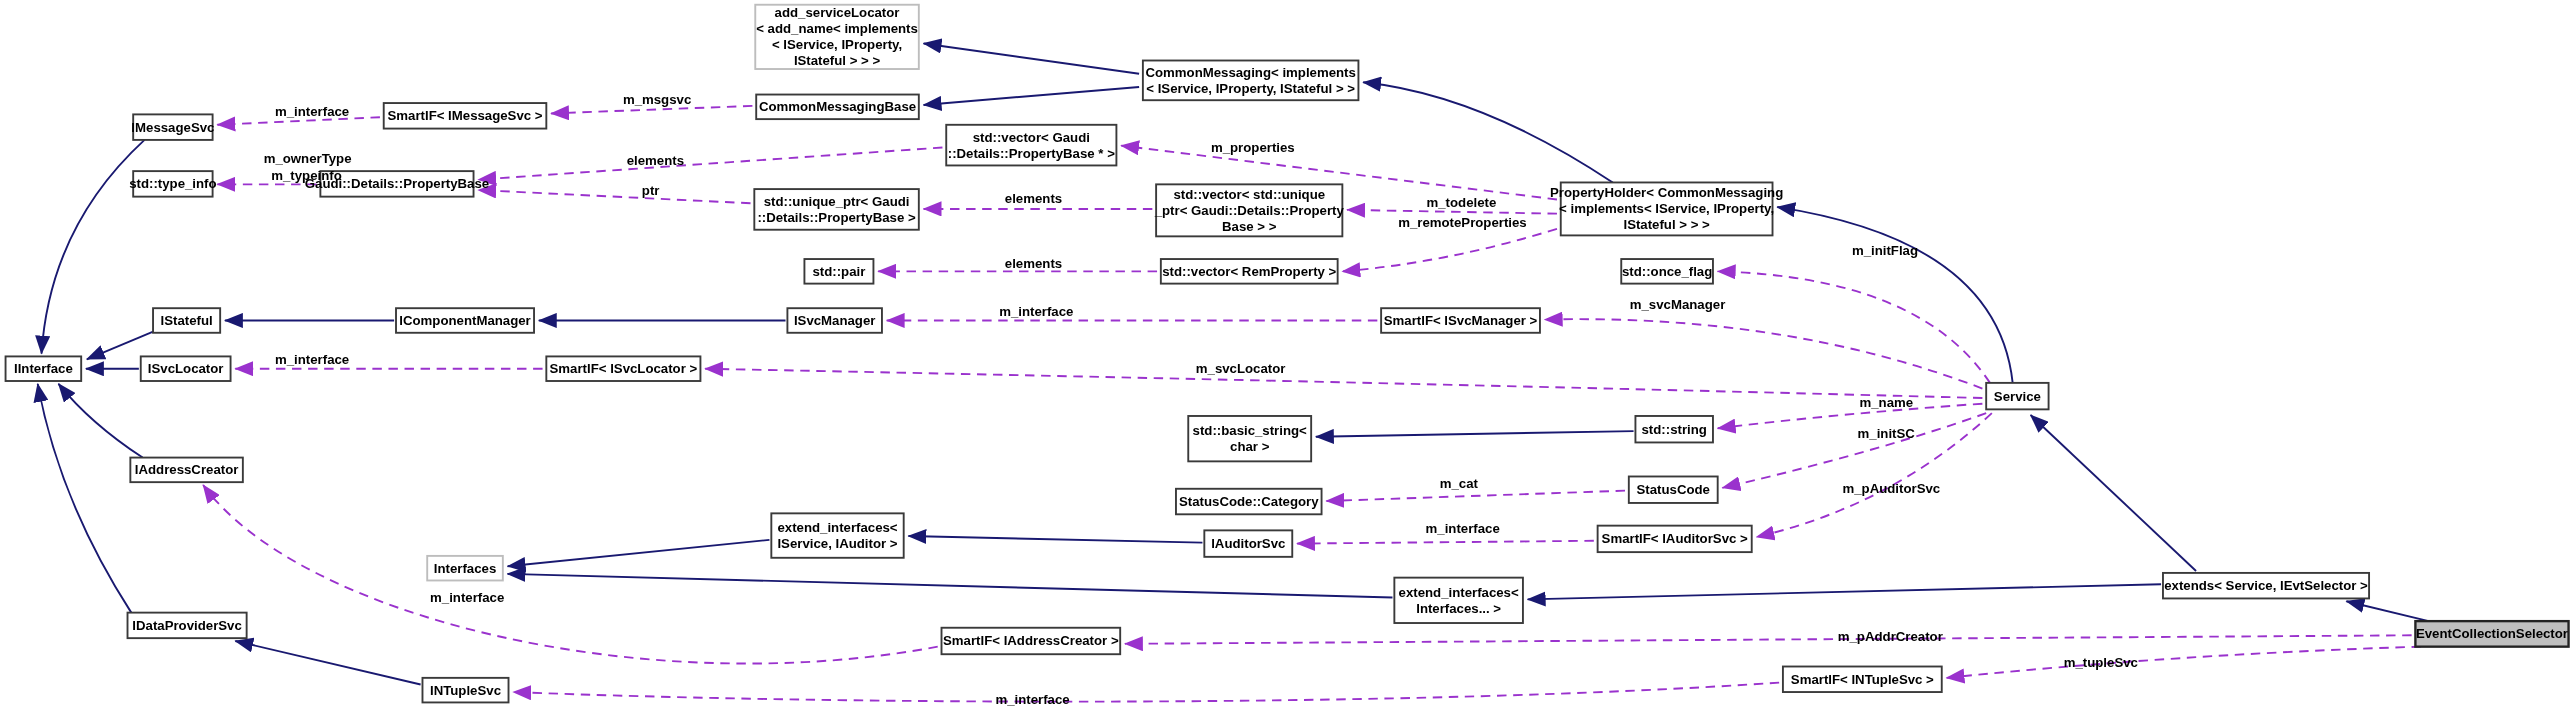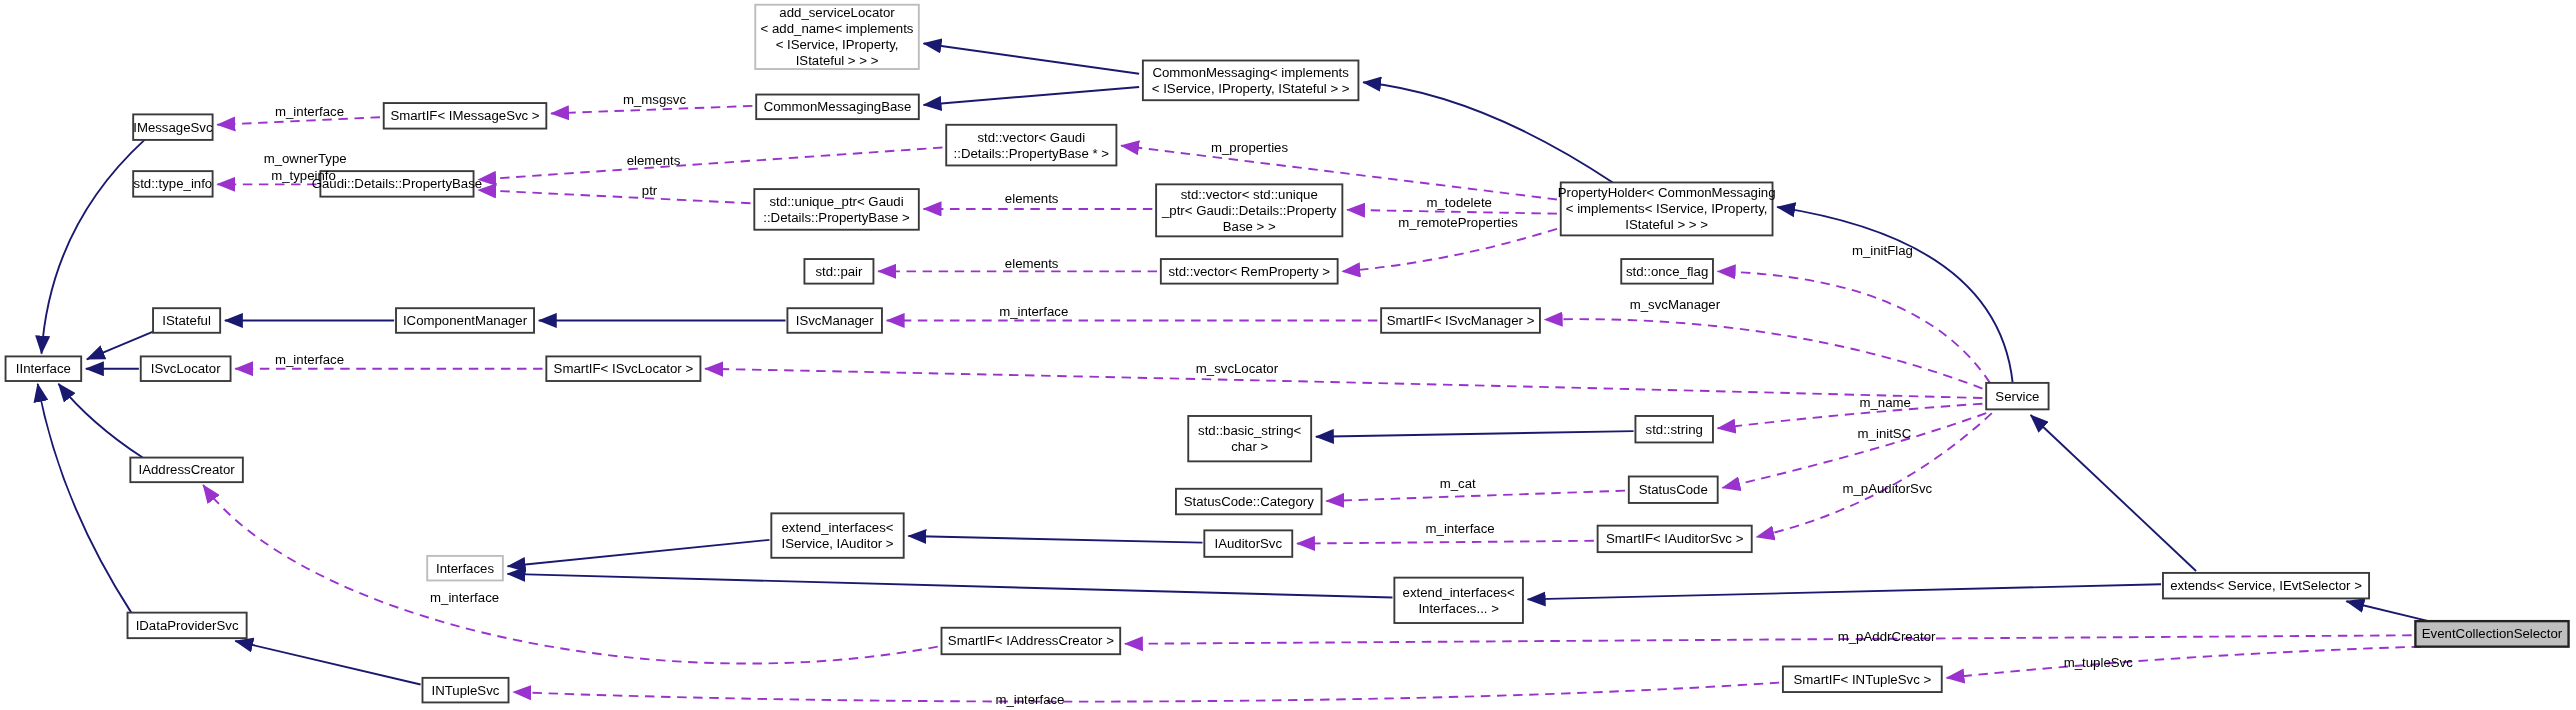--- a/index.html
+++ b/index.html
@@ -1,16 +1,16 @@
 <!DOCTYPE html>
 <html style="font-size:15px"><head>
 <meta charset="utf-8">
 <style>
   html,body{margin:0;padding:0;background:#ffffff;}
-  #stage{position:relative;width:2576px;height:710px;background:#ffffff;overflow:hidden;}
+  #stage{position:relative;width:2576px;height:710px;background:#ffffff;overflow:hidden;font-weight:bold;}
   svg{position:absolute;left:0;top:0;width:100%;height:100%;}
   .edge-i{fill:none;stroke-width:2px;}
   .edge-u{fill:none;stroke-width:2px;stroke-dasharray:10 7;}
   .nlabel{font-family:"Liberation Sans","DejaVu Sans",sans-serif;font-size:14px;fill:#000;text-anchor:middle;}
   .elabel{font-family:"Liberation Sans","DejaVu Sans",sans-serif;font-size:14px;fill:#000;}
 </style>
 </head>
 <body>
 
 <div id="stage">

